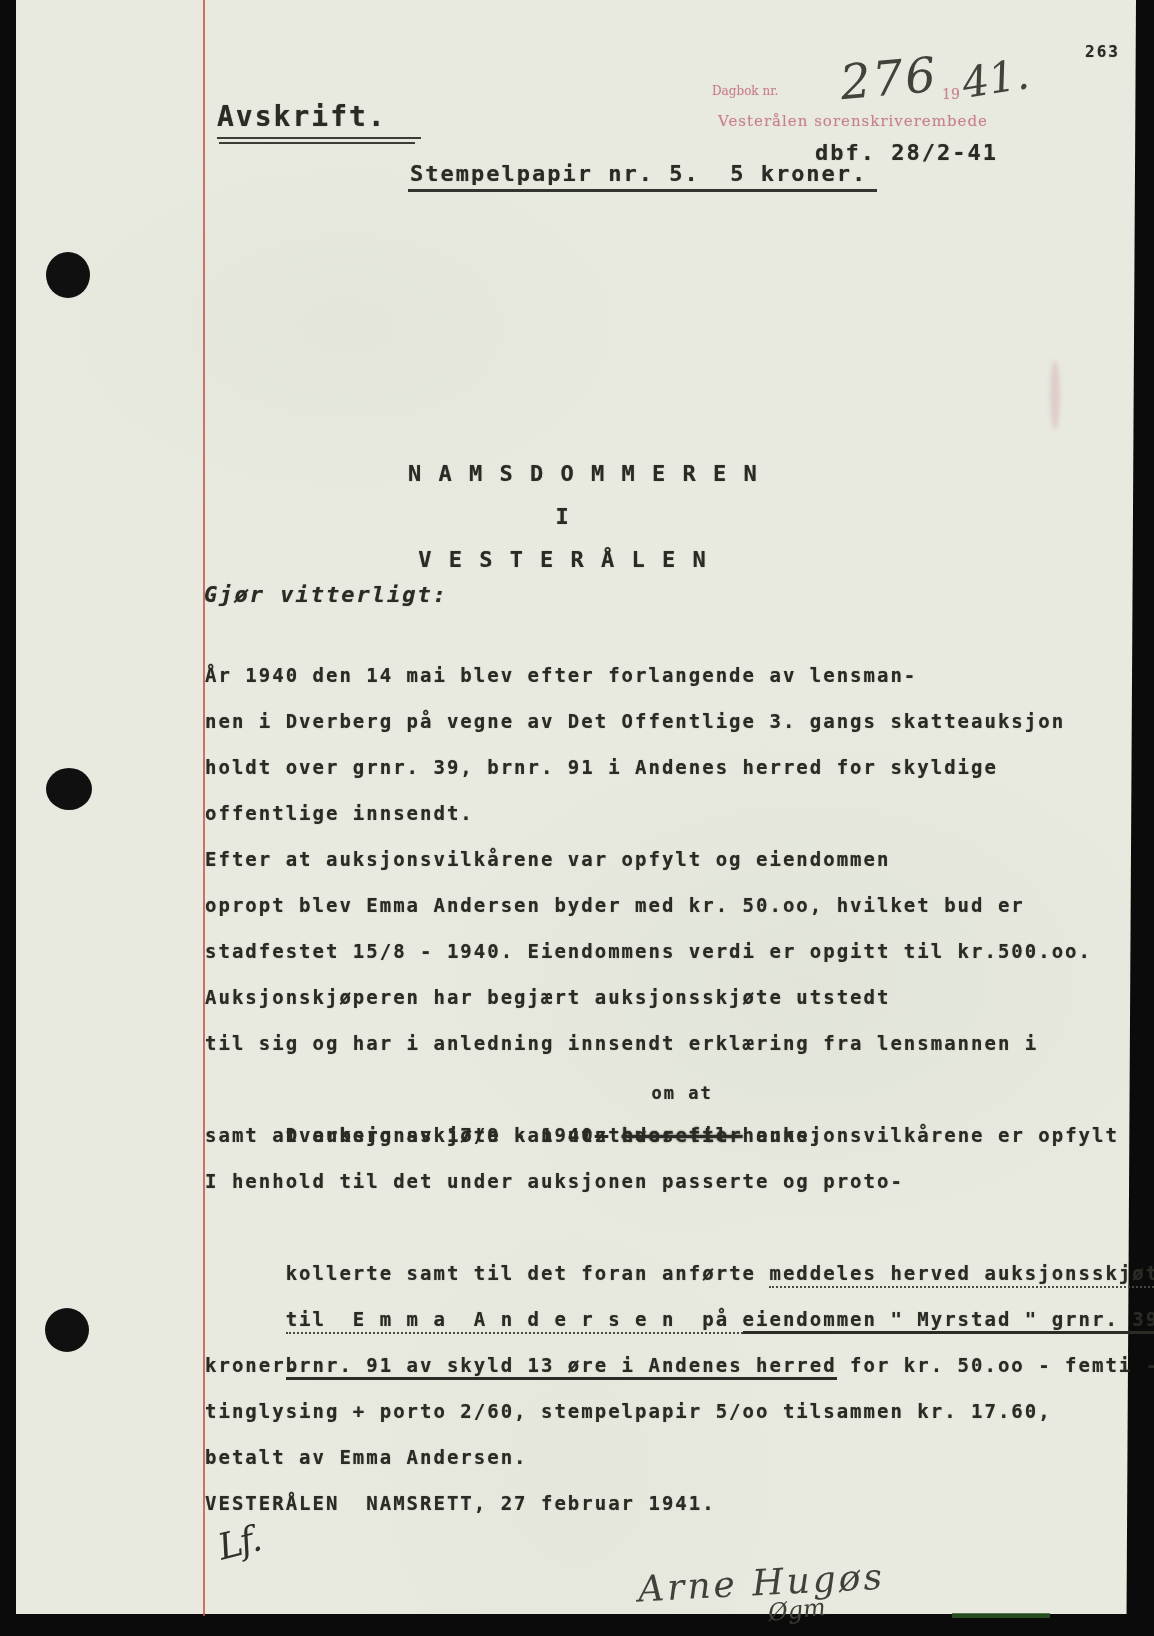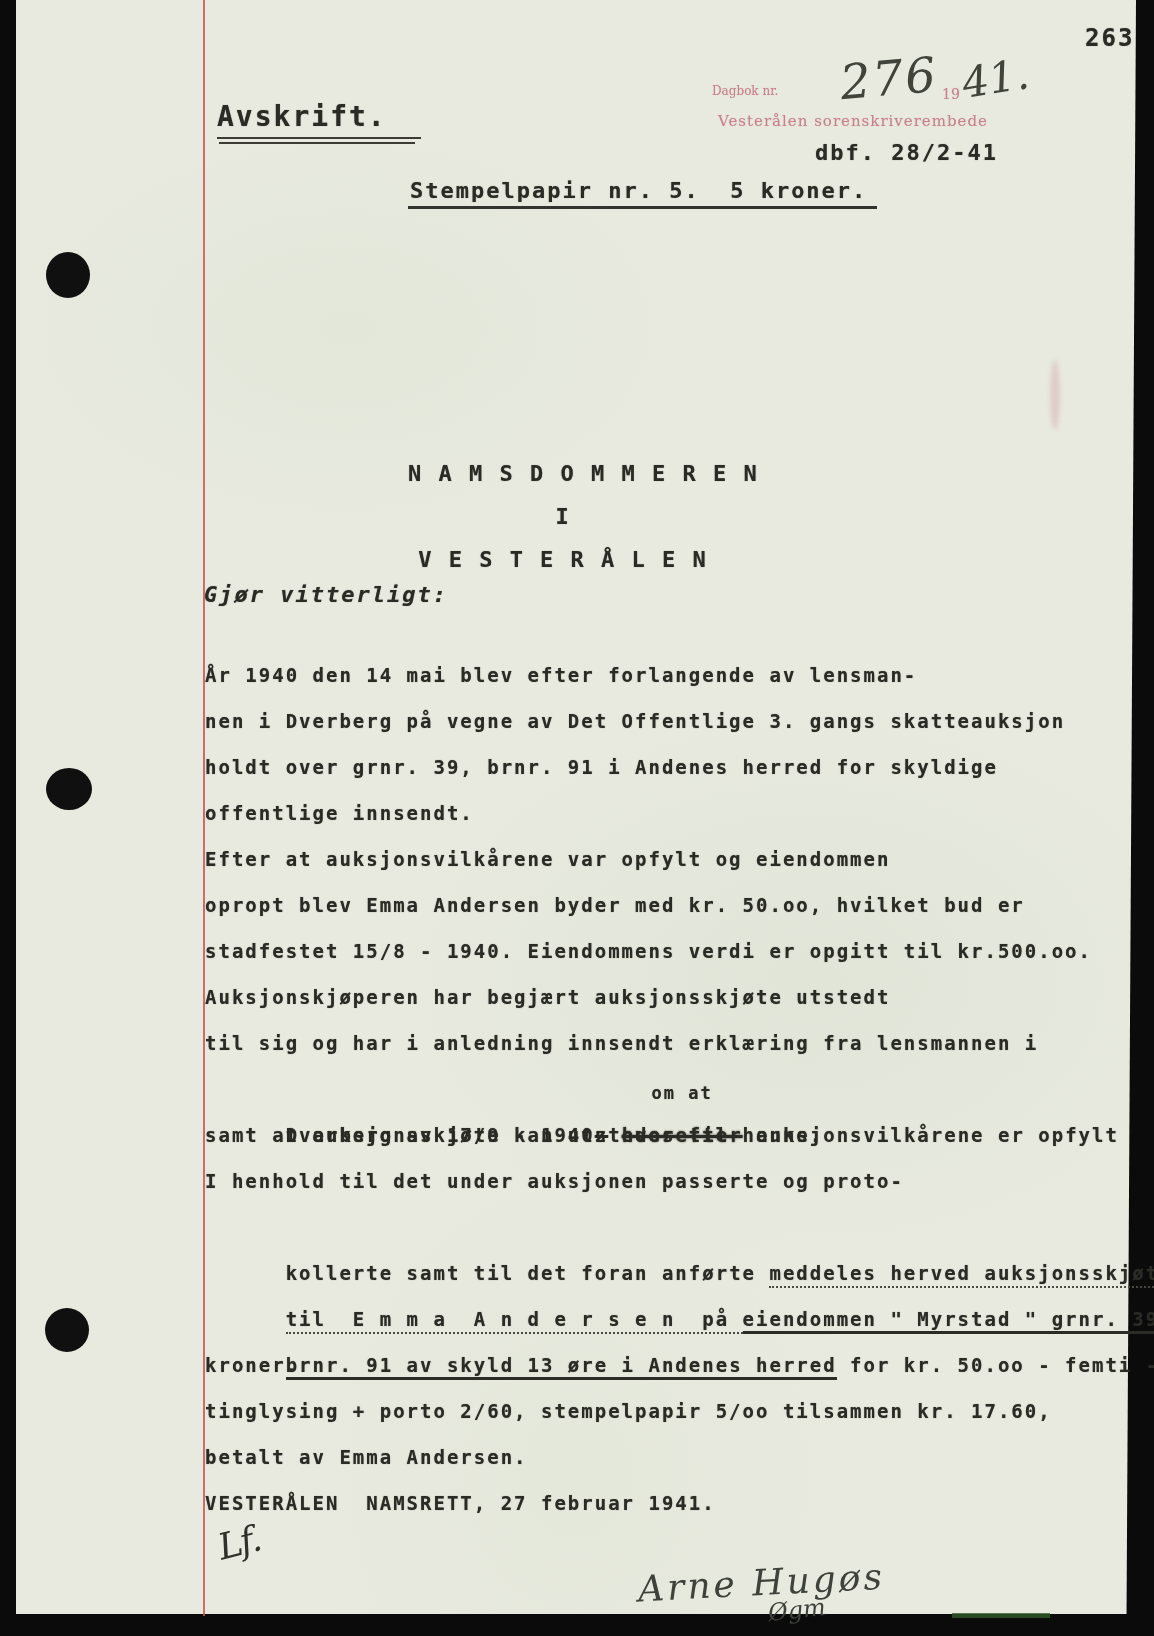--- a/index.html
+++ b/index.html
@@ -27,22 +27,22 @@
   .hole{position:absolute;background:#101010;border-radius:50%;}
   .hole-1{left:46px;top:252px;width:44px;height:46px;}
   .hole-2{left:46px;top:768px;width:46px;height:42px;}
   .hole-3{left:45px;top:1308px;width:44px;height:44px;}
   
   .tw{font-weight:bold;letter-spacing:2px;font-size:22px;text-shadow:0 0 1px rgba(43,43,38,.55);white-space:pre;}
   .abs{position:absolute;}
   .avskrift{left:217px;top:100px;font-size:28px;position:relative;display:inline-block;
     border-bottom:2px solid #3c3c35;padding:0 34px 4px 0;}
   .avskrift::after{content:"";position:absolute;left:2px;right:6px;bottom:-7px;height:2px;background:#3c3c35;}
-  .stamp-paper{left:408px;top:178px;border-bottom:3px solid #34342e;padding:0 10px 3px 2px;}
-  .page-number{left:1085px;top:24px;font-size:24px;}
+  .stamp-paper{left:408px;top:161px;border-bottom:3px solid #34342e;padding:0 10px 3px 2px;}
+  .page-number{left:1085px;top:42px;font-size:16px;}
   
   .stamp-red{color:#c9818e;font-family:"DejaVu Serif",serif;text-shadow:0 0 1px rgba(201,129,142,.4);}
   .dagbok-label{left:712px;top:84px;font-size:12px;}
   .year-prefix{left:942px;top:86px;font-size:14px;}
   .office-name{left:718px;top:112px;font-size:15px;letter-spacing:1px;}
   .journal-ref{left:815px;top:140px;}
   
   .hand{font-family:"DejaVu Serif",serif;font-style:italic;color:#40443b;}
   .dagbok-number{left:840px;top:50px;font-size:48px;transform:rotate(-5deg);letter-spacing:2px;}
   .year-hand{left:962px;top:54px;font-size:42px;transform:rotate(-9deg);}

